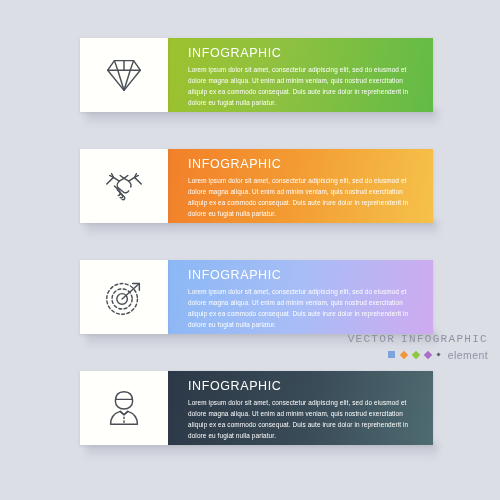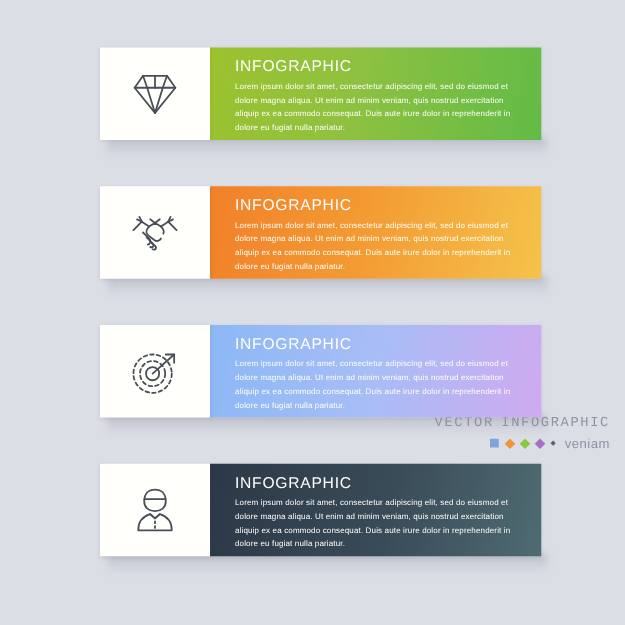--- a/index.html
+++ b/index.html
@@ -224,17 +224,17 @@
   <div id="footer">
     <div class="footer-title">
       <span>VECTOR</span><span class="w2">INFOGRAPHIC</span>
     </div>
     <div class="footer-row">
       <span class="sq" style="background:#7fa3dd"></span>
       <span class="dia" style="background:#f0953c"></span>
       <span class="dia" style="background:#8ec63f"></span>
       <span class="dia" style="background:#a86fc4"></span>
       <span class="dot-sm" style="background:#5b6270"></span>
-      <span class="footer-word">veniam</span>
+      <span class="footer-word">element</span>
     </div>
   </div>
 
 </div>
 
 </body></html>

